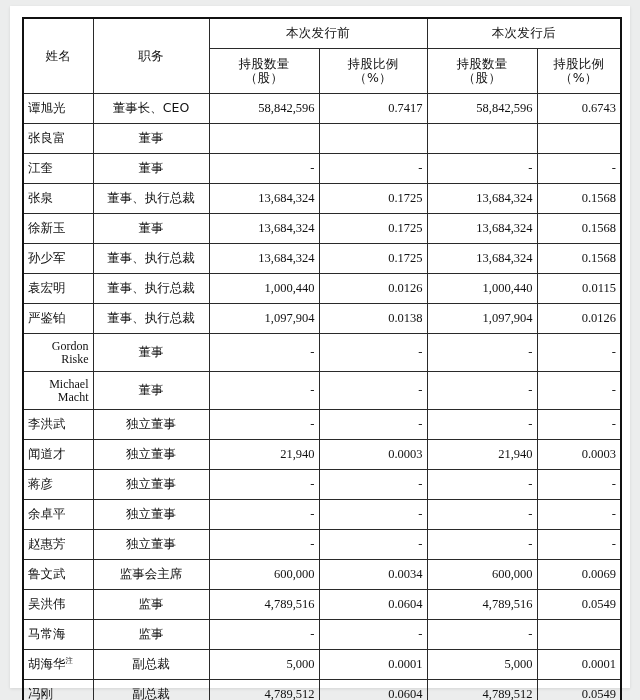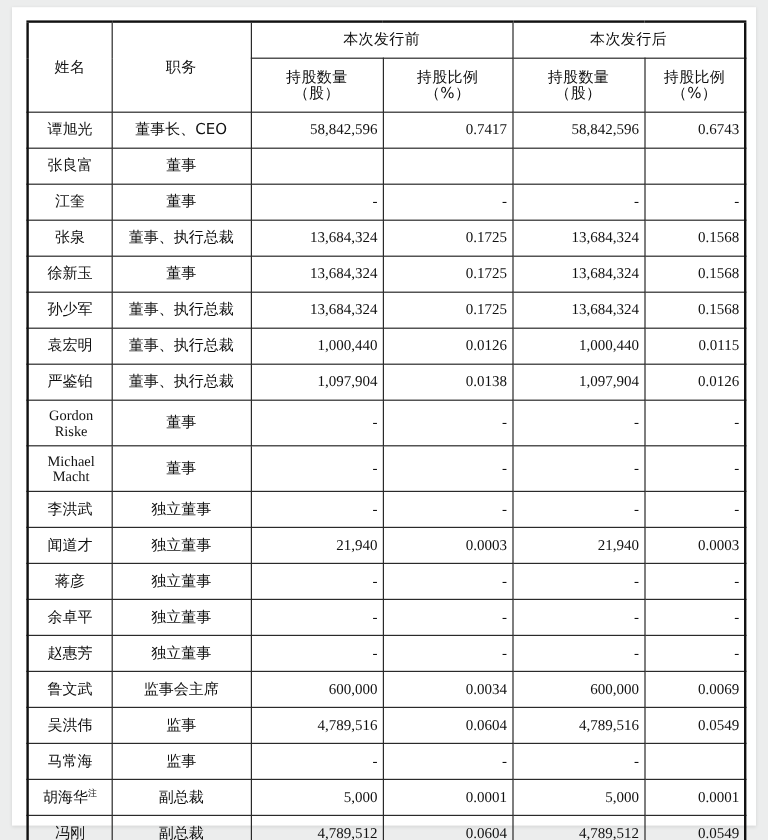--- a/index.html
+++ b/index.html
@@ -62,27 +62,27 @@
     font-weight: bold;
     font-size: 12.5px;
     letter-spacing: 0.3px;
   }
   th.hdr-group { height: 29px; margin-left: 34px; }
   th.hdr-sub   { height: 44px; text-align: center; }
   th.hdr-stub  { height: 73px; }
   .sub2 { display: block; }
 
   td.name {
-    text-align: center;
+    text-align: left;
     vertical-align: middle;
     height: 29px;
   }
   td.name.latin {
     height: 37px;
-    text-align: center;
+    text-align: right;
     padding-left: 6px;
     line-height: 1.08;
     font-size: 12px;
   }
   td.title {
     text-align: center;
     vertical-align: middle;
     font-family: "DejaVu Sans", "Liberation Sans", sans-serif;
     font-weight: bold;
     font-size: 12px;

